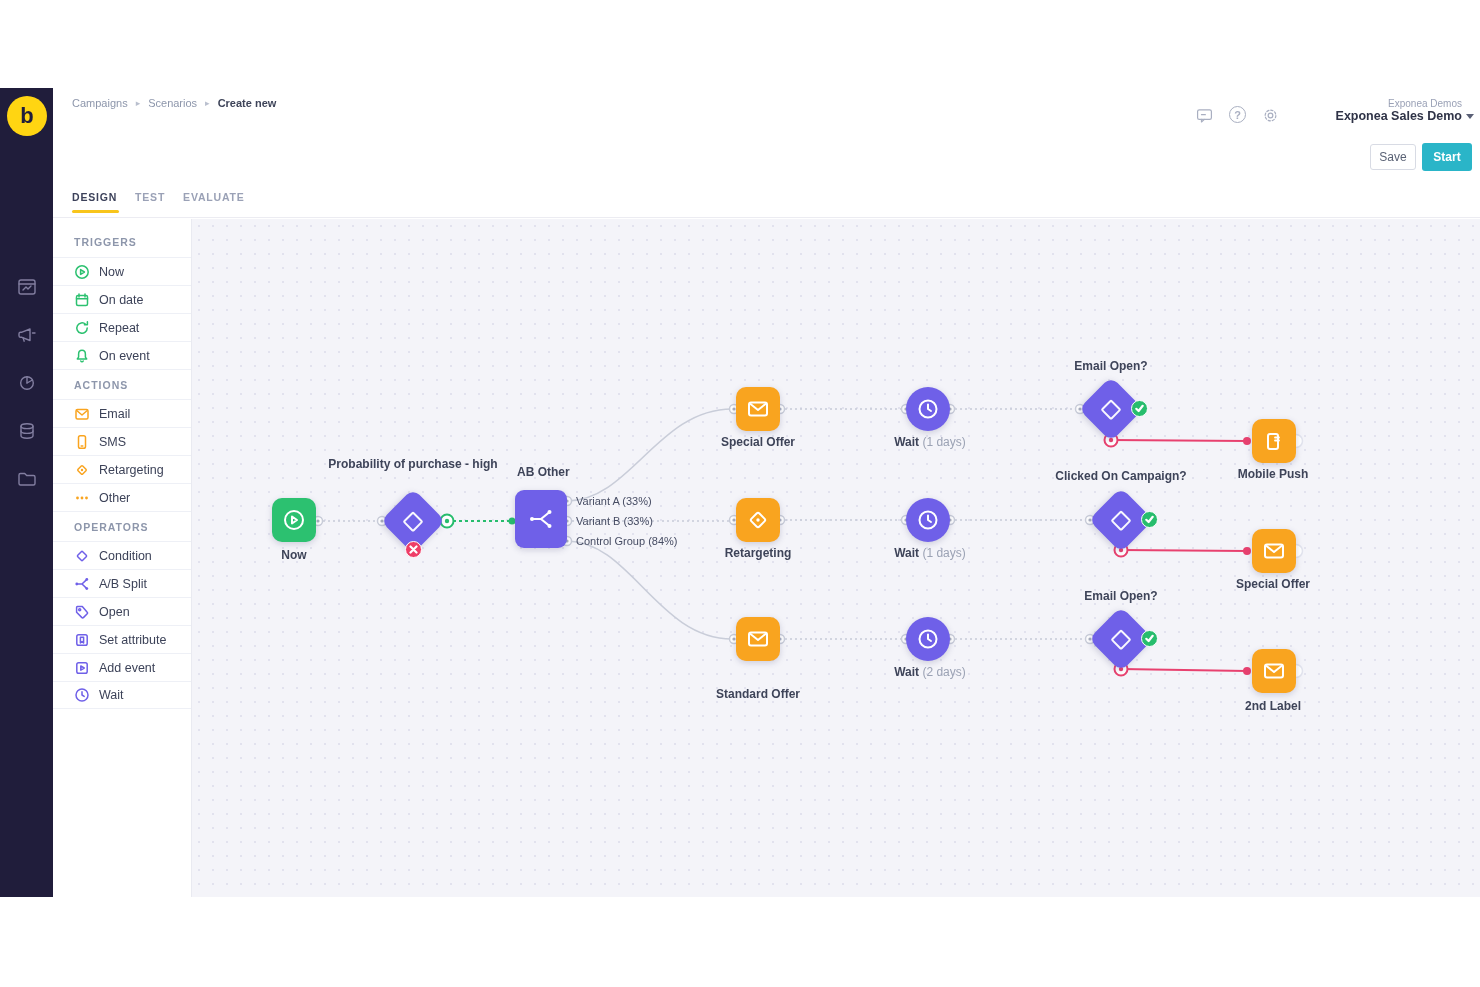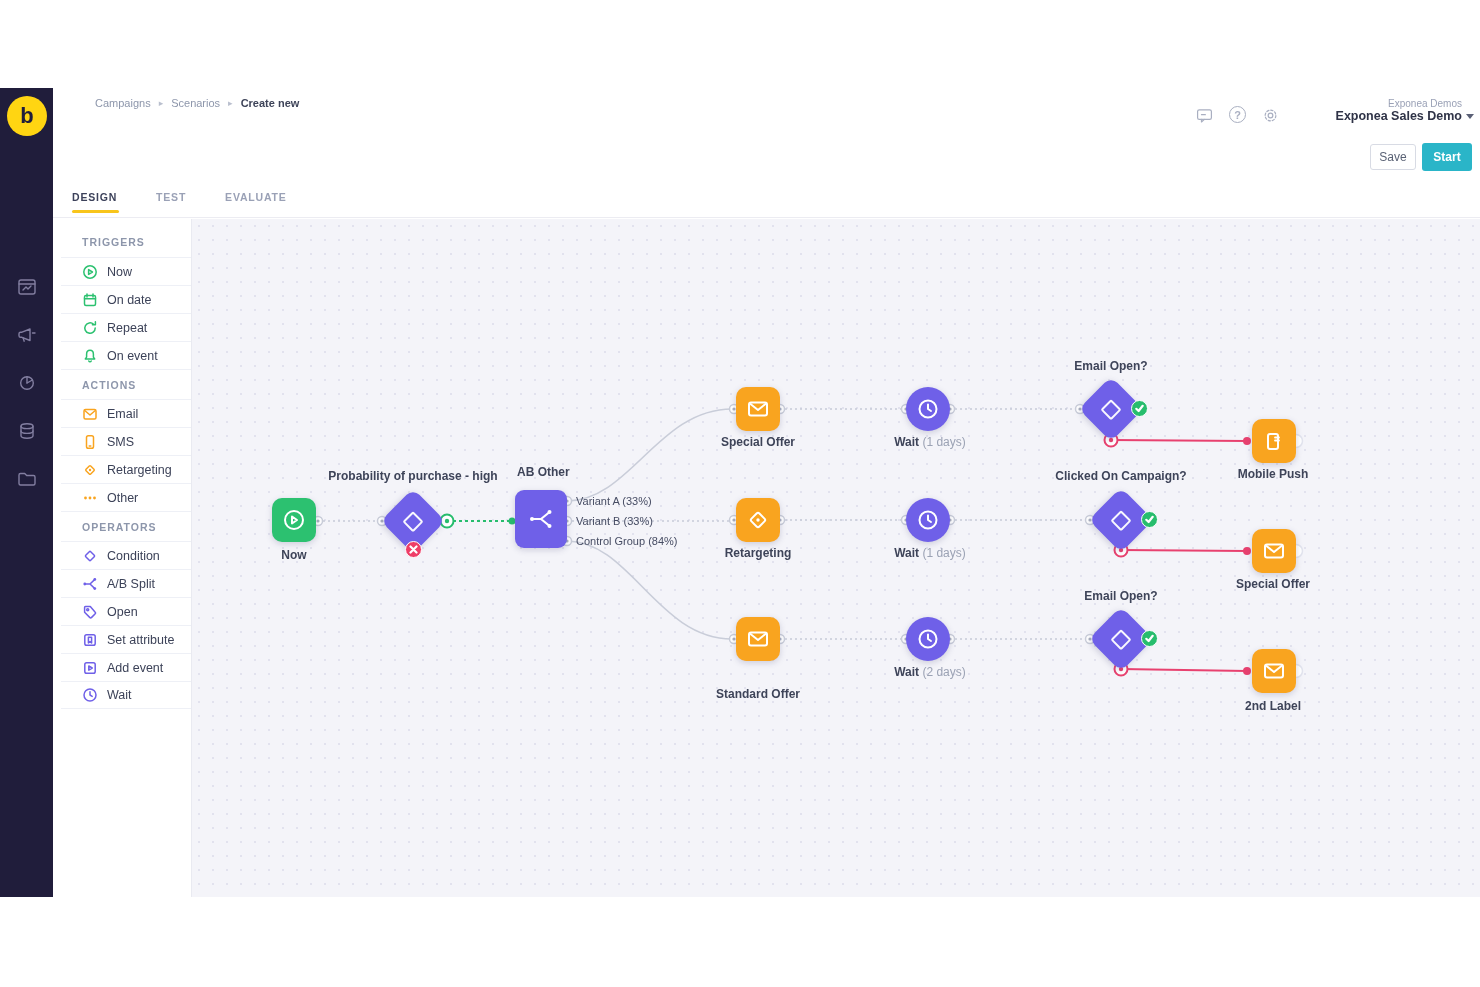--- a/index.html
+++ b/index.html
@@ -8,21 +8,21 @@
 
   
   .sidenav { left:0; top:88px; width:53px; height:809px; background:#201d3b; }
   .logo { left:7px; top:8px; width:40px; height:40px; border-radius:50%; background:#ffd512; color:#201d3b;
           font-weight:bold; font-size:22px; display:flex; align-items:center; justify-content:center; }
   .navicon { left:15px; width:24px; height:24px; color:#827ea0; display:flex; align-items:center; justify-content:center; }
   .navicon svg { width:22px; height:22px; stroke:currentColor; fill:none; stroke-width:1.4; stroke-linecap:round; stroke-linejoin:round; }
 
   
   .header { left:53px; top:88px; width:1427px; height:130px; background:#fff; border-bottom:1px solid #ececf2; }
-  .crumbs { left:19px; top:9px; font-size:11px; color:#8d96ab; display:flex; align-items:center; gap:8px;margin-left:23px; }
+  .crumbs { left:19px; top:9px; font-size:11px; color:#8d96ab; display:flex; align-items:center; gap:8px; }
   .crumb { color:#8d96ab; }
   .crumb.current { color:#3e4459; font-weight:bold; }
   .crumb-sep { color:#b9bfce; font-size:9px; }
   .title-row { left:19px; top:54px; display:flex; align-items:center; gap:9px; }
   .status-diamond { width:9px; height:9px; border:1.5px solid #d4d8e2; border-radius:2px; transform:rotate(45deg); }
   .page-title { font-size:18px; font-weight:bold; color:#3c415a; letter-spacing:.2px; }
   .t-icon { width:17px; height:17px; color:#9aa1b6; }
   .t-icon svg { width:100%; height:100%; stroke:currentColor; fill:none; stroke-width:1.4; stroke-linecap:round; stroke-linejoin:round; }
   .hdr-icons { top:18px; display:flex; gap:15px; color:#a9afc1; }
   .h-icon { width:19px; height:19px; position:relative; }
@@ -30,27 +30,27 @@
   .help-circle { width:17px; height:17px; border:1.4px solid #a9afc1; border-radius:50%; font-size:11px; color:#a9afc1;
                  display:flex; align-items:center; justify-content:center; font-weight:bold; }
   .account { right:18px; top:10px; text-align:right; }
   .account .org { font-size:10px; color:#9aa1b6; }
   .account .name { font-size:12.5px; color:#2f3347; font-weight:bold; }
   .caret { position:absolute; right:-12px; top:16px; width:0; height:0; border-left:4px solid transparent; border-right:4px solid transparent; border-top:5px solid #5a6076; }
   .btn-save { left:1317px; top:56px; width:46px; height:26px; background:#fff; border:1px solid #d8dbe4; border-radius:3px;
               font-size:12px; color:#5a6275; display:flex; align-items:center; justify-content:center; }
   .btn-start { left:1369px; top:55px; width:50px; height:28px; background:#2ab5c8; border-radius:3px;
                font-size:12px; font-weight:bold; color:#fff; display:flex; align-items:center; justify-content:center; }
-  .tabs { left:19px; top:103px; display:flex; gap:39px;align-items:center; }
+  .tabs { left:19px; top:103px; display:flex; gap:18px;align-items:center; }
   .tab { font-size:10.5px; letter-spacing:.8px; font-weight:bold; color:#9aa1b6; padding-bottom:10px; position:relative; }
   .tab.active { color:#3c415a; }
   .tab.active:after { content:""; position:absolute; left:0; right:-2px; bottom:0; height:3px; background:#f8c51c; border-radius:2px; }
 
   
-  .palette { left:53px; top:219px; width:139px; height:678px; background:#fff; border-right:1px solid #e9eaf1;padding-left:8px; }
+  .palette { left:53px; top:219px; width:139px; height:678px; background:#fff; border-right:1px solid #e9eaf1; }
   .pal-header { height:30px; display:flex; align-items:center; padding-left:21px; font-size:10.5px; font-weight:bold;
                 letter-spacing:1px; color:#8d96ab; }
   .pal-header.bt, .pal-item { border-top:1px solid #eef0f6; }
   .pal-item { height:28px; display:flex; align-items:center; gap:9px; padding-left:21px; font-size:12.5px; color:#3c4258; }
   .pal-item:last-child { border-bottom:1px solid #eef0f6; }
   .pi { width:16px; height:16px; flex:0 0 16px; }
   .pi svg { width:16px; height:16px; stroke:currentColor; fill:none; stroke-width:1.5; stroke-linecap:round; stroke-linejoin:round; }
   .g { color:#2cc170; } .o { color:#f9a41f; } .p { color:#6f60e8; }
 
   
@@ -370,21 +370,21 @@
   </svg>
 
   <div class="abs node-sq green nicon" style="left:80px;top:279px">
     <svg width="24" height="24" viewBox="0 0 24 24">
         <circle cx="12" cy="12" r="9"></circle>
         <path d="M10 8.5 L15 12 L10 15.5 Z" stroke-linejoin="round"></path>
       </svg>
   </div>
   <div class="abs nlabel" style="left:102px;top:329px">Now</div>
 
-  <div class="abs toplabel" style="left:221px;top:250px">Probability of purchase - high</div>
+  <div class="abs toplabel" style="left:221px;top:238px">Probability of purchase - high</div>
   <div class="abs diamond" style="left:198px;top:279px">
       <div class="diamond-core"></div>
     </div>
   <div class="abs badge err" style="left:213px;top:322px">
     <svg viewBox="0 0 9 9">
         <path d="M1.5 1.5 L7.5 7.5 M7.5 1.5 L1.5 7.5"></path>
       </svg>
   </div>
 
   <div class="abs ab-label" style="left:325px;top:246px">AB Other</div>

